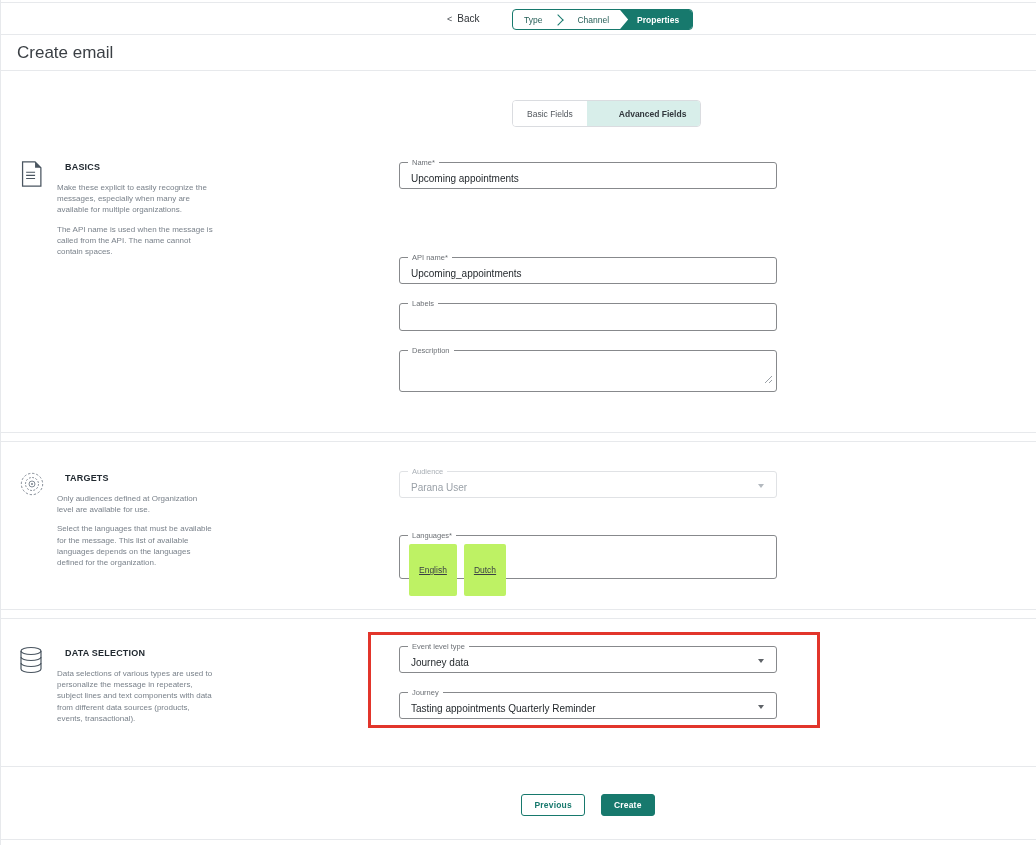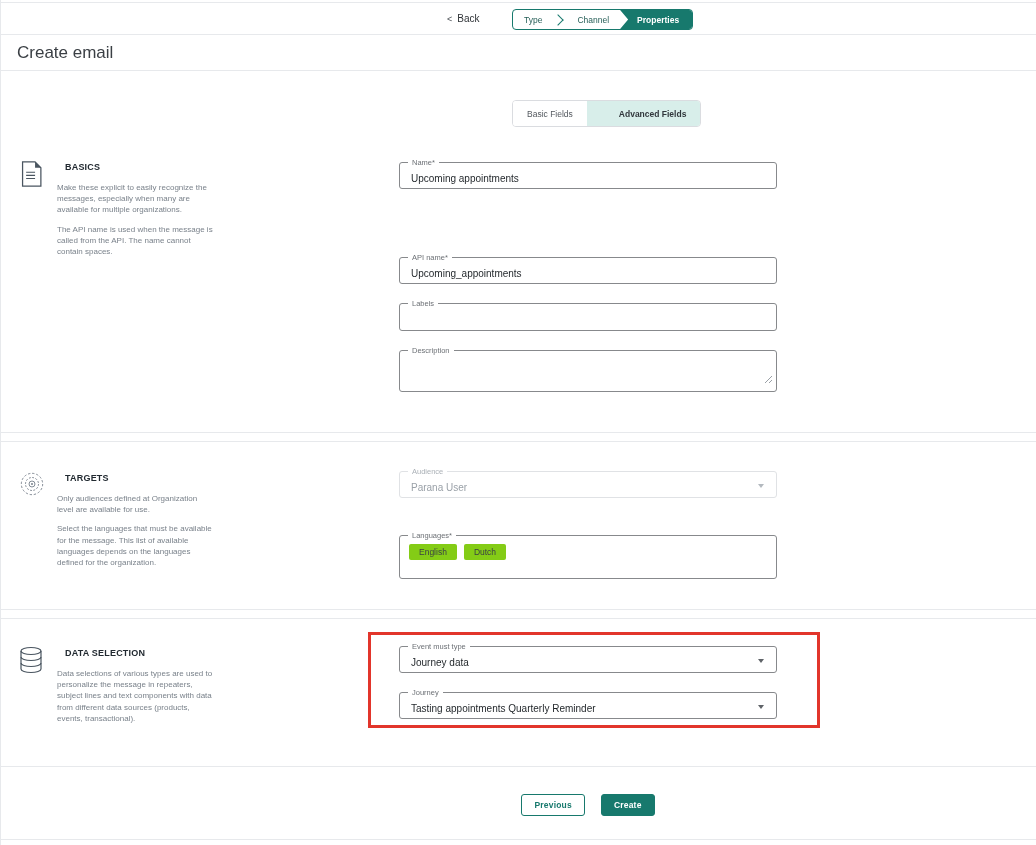--- a/index.html
+++ b/index.html
@@ -67,21 +67,21 @@
   .f-event{top:27px;} .f-journey{top:73px;}
   .fdots{position:absolute;right:10px;top:7px;font-size:11px;font-weight:bold;color:#3c4043;
          letter-spacing:1px;line-height:12px;cursor:pointer;}
   .arrow{position:absolute;right:12px;top:12px;width:0;height:0;
          border-left:3.5px solid transparent;border-right:3.5px solid transparent;border-top:4.5px solid #5f6368;}
   .field.disabled{border-color:#e0e2e5;cursor:default;}
   .field.disabled .flabel{color:#abb1b7;}
   .field.disabled .fvalue{color:#9aa1a8;}
   .field.disabled .arrow{border-top-color:#b3b9bf;}
   .chips{display:flex;gap:7px;padding:8px 9px 0;}
-  .chip{background:#84cc16;border-radius:2px;padding:3px 10px;font-size:8.5px;color:#3a3f44;cursor:pointer;}
+  .chip{background:#bef264;border-radius:2px;padding:21px 10px;font-size:8.5px;color:#3a3f44;cursor:pointer;text-decoration:underline;}
   .resize{position:absolute;right:3px;bottom:3px;}
 
   
   .redbox{position:absolute;left:367px;top:632px;width:452px;height:96px;border:3px solid var(--red);z-index:5;pointer-events:none;}
 
   
   .btnrow{position:absolute;left:398px;top:26px;width:378px;display:flex;justify-content:center;gap:16px;}
   .btn{font-size:8.5px;font-weight:bold;letter-spacing:.2px;border-radius:3px;padding:0 12px;height:22px;
        display:flex;align-items:center;cursor:pointer;}
   .btn-prev{border:1px solid var(--teal);color:var(--teal);background:#fff;}
@@ -208,21 +208,21 @@
           <path d="M2 11 c0 1.9 4.5 3.5 10 3.5 s10 -1.6 10 -3.5 M2 17 c0 1.9 4.5 3.5 10 3.5 s10 -1.6 10 -3.5" fill="none" stroke="#4a5560" stroke-width="1.2"></path>
         </svg>
       </div>
       <div class="text-col">
         <div class="sec-title">DATA SELECTION</div>
         <p class="sec-p">Data selections of various types are used to personalize the message in repeaters, subject lines and text components with data from different data sources (products, events, transactional).</p>
       </div>
     </div>
 
     <div class="field h27 f-event">
-      <span class="flabel">Event must type</span>
+      <span class="flabel">Event level type</span>
       <div class="fvalue">Journey data</div>
       <span class="arrow"></span>
     </div>
 
     <div class="field h27 f-journey">
       <span class="flabel">Journey</span>
       <div class="fvalue">Tasting appointments Quarterly Reminder</div>
       <span class="arrow"></span>
     </div>
   </section>

